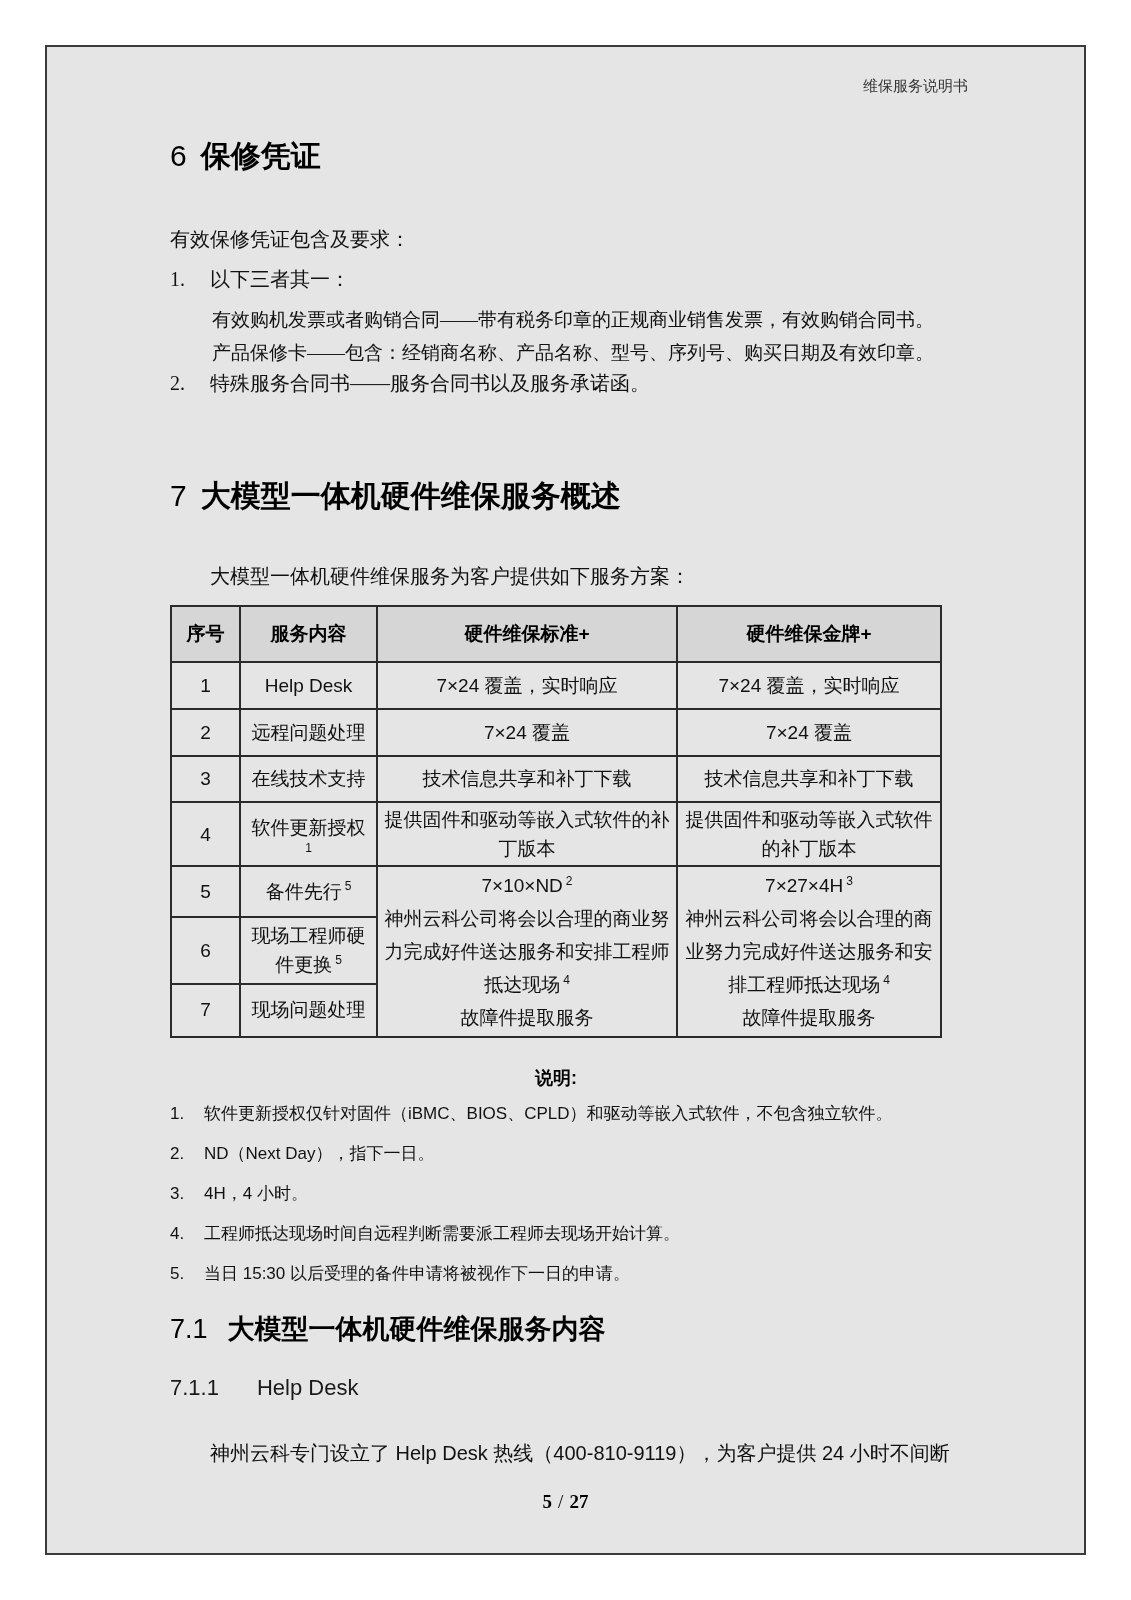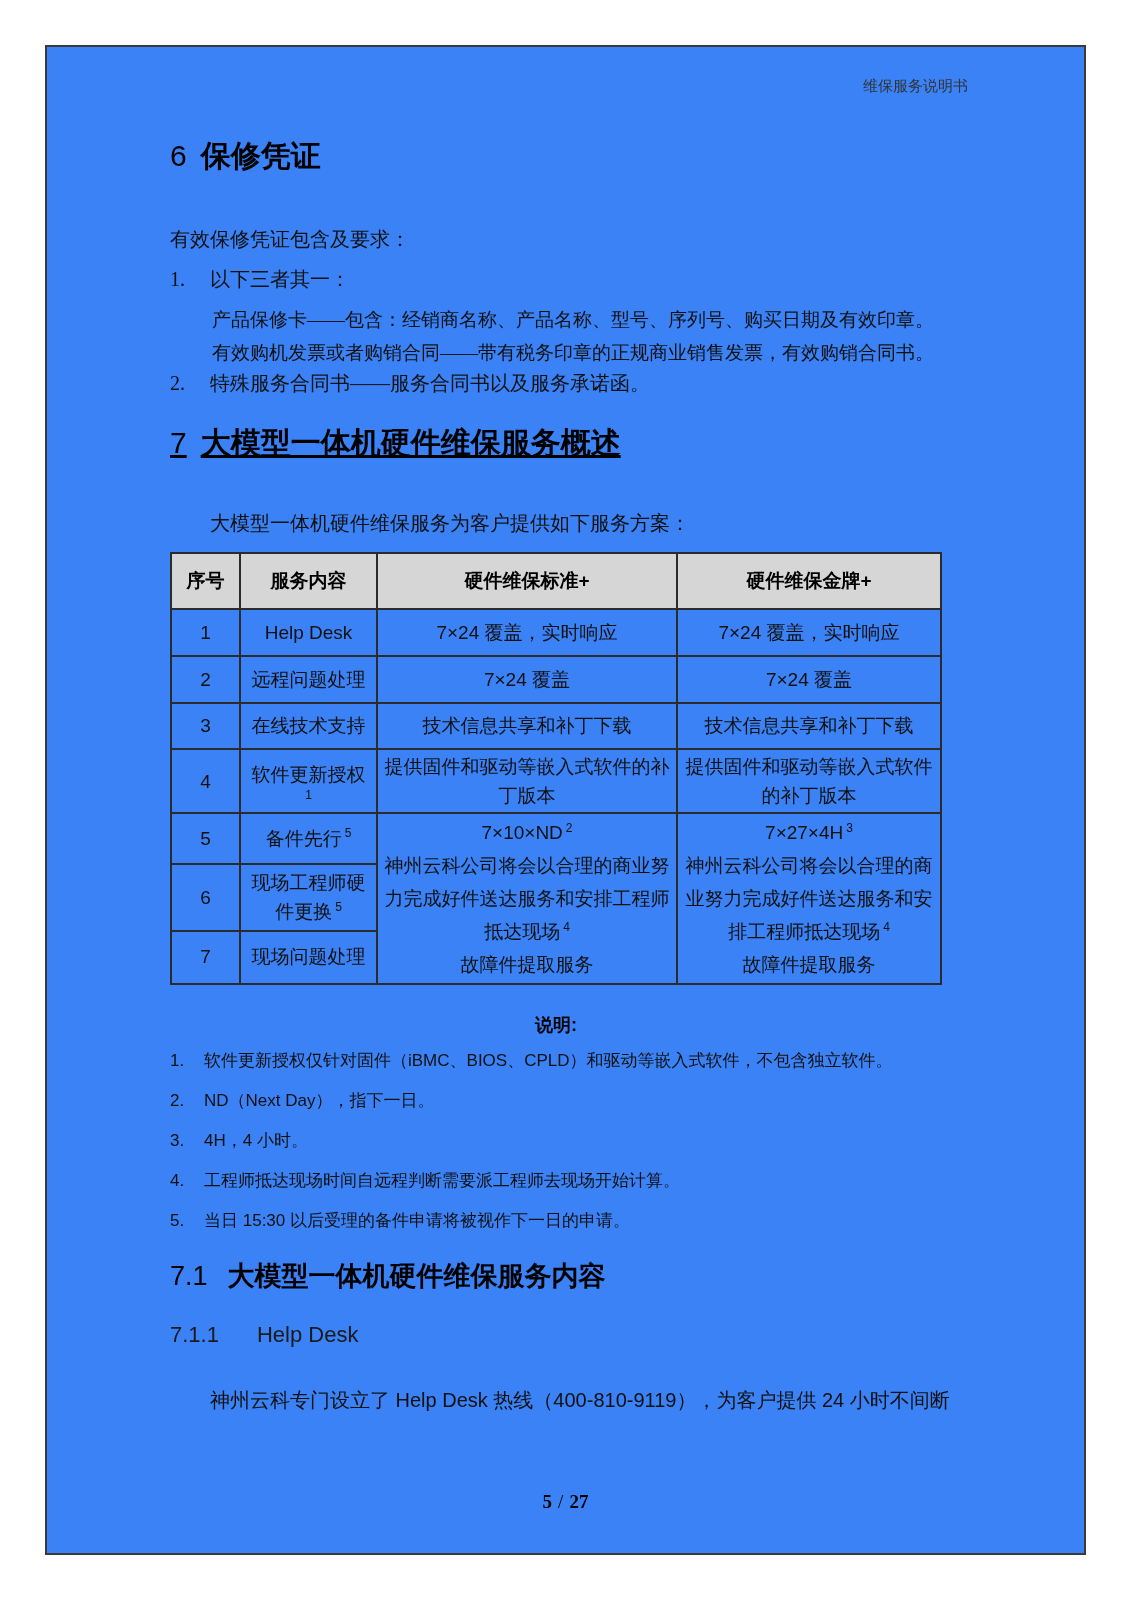--- a/index.html
+++ b/index.html
@@ -7,34 +7,34 @@
   body {
     width:1131px; height:1600px; position:relative;
     font-family:"Liberation Sans", sans-serif;
     color:#111111;
     -webkit-font-smoothing:antialiased;
   }
   .page {
     position:absolute; top:45px; left:45px;
     width:1041px; height:1510px;
     border:2px solid #3a3a3a;
-    background:#3b82f6;
+    background:#e5e5e5;
   }
   .content { padding:0 142px 0 123px; }
 
   .doc-header {
     margin-top:29px; margin-right:-26px;
     text-align:right;
     font-family:"Liberation Serif", serif;
     font-size:15px; line-height:20px; color:#333333;
   }
 
   h1.sec-h1 { margin-top:43px; font-size:30px; line-height:34px; color:#000; font-weight:700; }
   h1.sec-h1 .h-num { font-weight:400; margin-right:14px; }
-  h1.sec7 { margin-top:29px;text-decoration:underline; }
+  h1.sec7 { margin-top:82px; }
 
   .serif-body { font-family:"Liberation Serif", serif; }
 
   .intro6 { margin-top:52px; font-size:20px; line-height:28px; }
   .oitem { display:flex; font-size:20px; line-height:28px; }
   .oitem .li-num { width:40px; flex:0 0 40px; }
   .oitem.item1 { margin-top:12px; }
   .oitem.item2 { margin-top:0px; }
 
   .sub-block { margin-top:10px; padding-left:42px; font-size:19px; line-height:33px; }
@@ -96,22 +96,22 @@
     </h1>
 
     <div class="intro6 serif-body">有效保修凭证包含及要求：</div>
 
     <div class="oitem item1 serif-body">
       <span class="li-num">1.</span>
       <span>以下三者其一：</span>
     </div>
 
     <div class="sub-block serif-body">
+      <div class="sub-line">有效购机发票或者购销合同——带有税务印章的正规商业销售发票，有效购销合同书。</div>
       <div class="sub-line">产品保修卡——包含：经销商名称、产品名称、型号、序列号、购买日期及有效印章。</div>
-      <div class="sub-line">有效购机发票或者购销合同——带有税务印章的正规商业销售发票，有效购销合同书。</div>
     </div>
 
     <div class="oitem item2 serif-body">
       <span class="li-num">2.</span>
       <span>特殊服务合同书——服务合同书以及服务承诺函。</span>
     </div>
 
     <h1 class="sec-h1 sec7">
       <span class="h-num">7</span><span>大模型一体机硬件维保服务概述</span>
     </h1>

